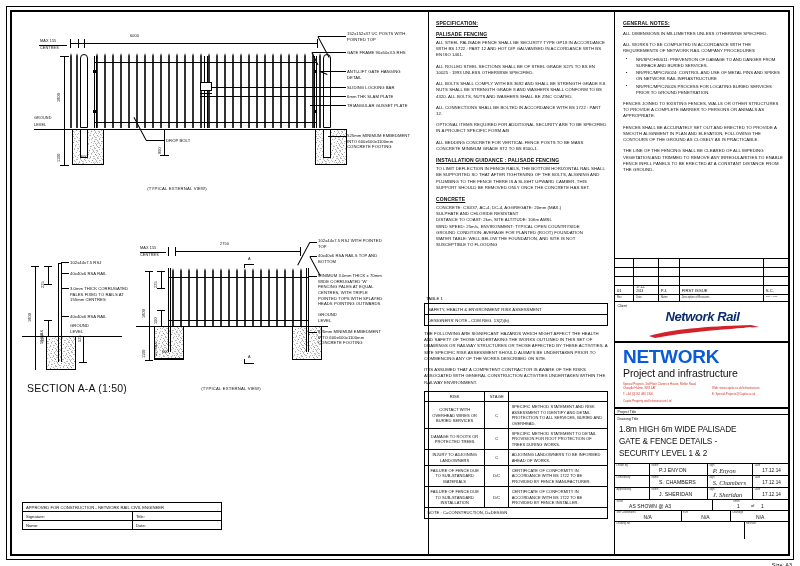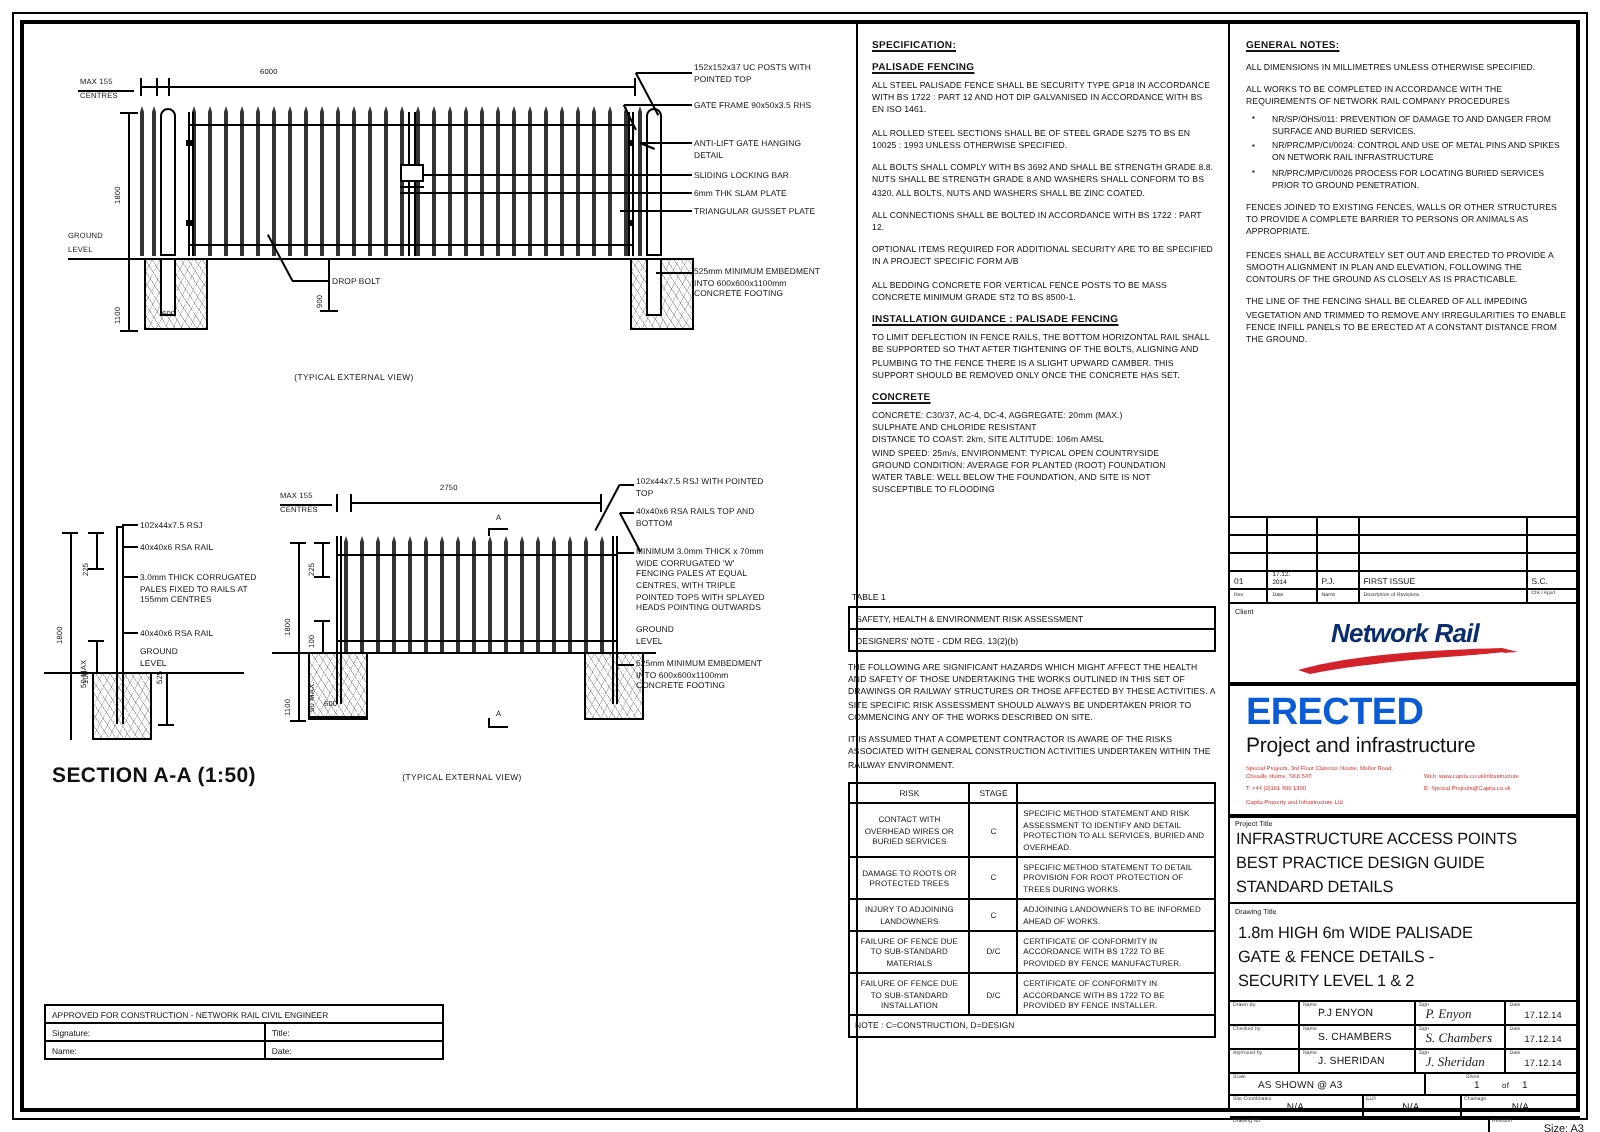--- a/index.html
+++ b/index.html
@@ -318,21 +318,21 @@
 PALES FIXED TO RAILS AT
 155mm CENTRES</div>
       <div class="lblw" style="left:54px;top:84px;width:70px;">40x40x6 RSA RAIL</div>
       <div class="lblw" style="left:54px;top:93px;width:40px;white-space:pre-line;">GROUND
 LEVEL</div>
       <div class="ln hline" style="left:45px;top:32px;width:8px;"></div>
       <div class="ln hline" style="left:45px;top:43px;width:8px;"></div>
       <div class="ln hline" style="left:45px;top:58px;width:8px;"></div>
       <div class="ln hline" style="left:45px;top:86px;width:8px;"></div>
 
-      <div class="dwg-title" style="position:absolute;left:-4px;top:152px;width:130px;font-weight:bold;">SECTION A-A (1:50)</div>
+      <div class="dwg-title" style="position:absolute;left:-4px;top:152px;width:130px;">SECTION A-A (1:50)</div>
     </div>
 
     <div class="dwg" style="left:128px;top:218px;width:290px;height:180px;">
       <div class="dim" style="left:0px;top:16px;">MAX 155</div>
       <div class="dim" style="left:0px;top:23px;">CENTRES</div>
       <div class="ln hline" style="left:0px;top:22px;width:26px;"></div>
 
       <div class="dim" style="left:80px;top:12px;">2750</div>
       <div class="ln hline" style="left:35px;top:21px;width:125px;"></div>
       <div class="ln vline" style="left:35px;top:17px;height:9px;"></div>
@@ -602,21 +602,21 @@
             <path d="M2 11 C 30 3, 70 1, 104 0 L 112 2 C 80 4, 38 7, 8 13 Z" fill="#d3222a"></path>
             <path d="M86 4 L 96 3 L 90 8 Z" fill="#ffffff"></path>
             <path d="M96 3 L 105 2 L 99 6 Z" fill="#ffffff"></path>
           </svg>
         </div>
       </div>
     </div>
 
     <div class="tbox" style="border-top:1px solid #000;border-bottom:2px solid #000;">
       <div class="cap-wrap">
-        <div class="cap-name">ERECTED</div>
+        <div class="cap-name">NETWORK</div>
         <div class="cap-sub">Project and infrastructure</div>
         <div class="cap-addr">
           <div class="row">
               <span>Special Projects, 3rd Floor Clarence House, Mellor Road,</span>
             </div>
           <div class="row">
               <span>Cheadle Hulme, SK8 5AT</span>
               <span>Web: www.capita.co.uk/infrastructure</span>
             </div>
           <div class="row" style="margin-top:2px;">
@@ -625,23 +625,20 @@
             </div>
           <div class="row" style="margin-top:2px;">
               <span>Capita Property and Infrastructure Ltd</span>
             </div>
         </div>
       </div>
     </div>
 
     <div class="tbox">
       <div class="tbox-lbl">Project Title</div>
-      <div class="ptitle" style="white-space:pre-line;">INFRASTRUCTURE ACCESS POINTS
-BEST PRACTICE DESIGN GUIDE
-STANDARD DETAILS</div>
     </div>
 
     <div class="tbox">
       <div class="tbox-lbl">Drawing Title</div>
       <div class="dtitle" style="white-space:pre-line;">1.8m HIGH 6m WIDE PALISADE
 GATE &amp; FENCE DETAILS -
 SECURITY LEVEL 1 &amp; 2</div>
     </div>
 
     <div class="sig-row">

